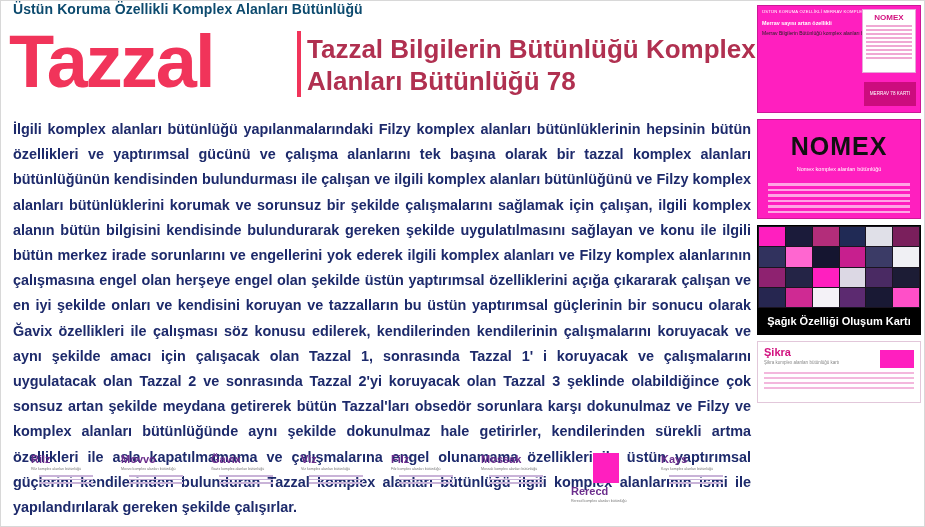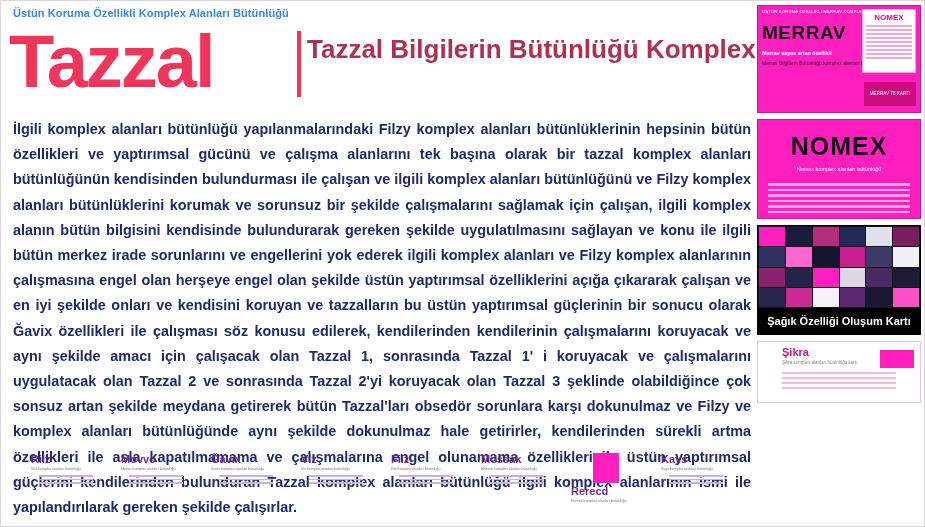--- a/index.html
+++ b/index.html
@@ -17,24 +17,24 @@
     background: #ffffff;
     overflow: hidden;
     border: 1px solid #d8d8d8;
     box-sizing: border-box;
   }
 
   
   .top-heading {
     position: absolute;
     left: 12px;
-    top: 6px;
-    font-size: 11px;
-    font-weight: bold;
-    color: #3b82f6;
+    top: 0;
+    font-size: 14px;
+    font-weight: bold;
+    color: #0c4a6e;
     letter-spacing: 0.1px;
     white-space: nowrap;
   }
 
   
   .brand {
     position: absolute;
     left: 8px;
     top: 24px;
     font-size: 74px;
@@ -228,21 +228,21 @@
     line-height: 26px;
     white-space: nowrap;
     overflow: hidden;
   }
 
   
   .card-sikra {
     height: 62px;
     background: #ffffff;
     border: 1px solid #e2c7da;
-    padding: 4px 24px;
+    padding: 4px 6px;
   }
   .card-sikra .sikra-word {
     font-size: 11px;
     font-weight: bold;
     color: #d2117f;
   }
   .card-sikra .sikra-sub {
     font-size: 4.5px;
     color: #888;
     line-height: 6px;
@@ -314,29 +314,29 @@
 
 <div id="page">
 
   <div class="top-heading">Üstün Koruma Özellikli Komplex Alanları Bütünlüğü</div>
 
   <div class="brand">Tazzal</div>
   <div class="brand-rule"></div>
 
   <div class="title-lines">
     <div>Tazzal Bilgilerin Bütünlüğü Komplex</div>
+    <div>Alanları Bütünlüğü  78</div>
   </div>
 
   <div class="body-text">İlgili komplex alanları bütünlüğü yapılanmalarındaki Filzy komplex alanları bütünlüklerinin hepsinin bütün özellikleri ve yaptırımsal gücünü ve çalışma alanlarını tek başına olarak bir tazzal komplex alanları bütünlüğünün kendisinden bulundurması ile çalışan ve ilgili komplex alanları bütünlüğünü ve Filzy komplex alanları bütünlüklerini korumak ve sorunsuz bir şekilde çalışmalarını sağlamak için çalışan, ilgili komplex alanın bütün bilgisini kendisinde bulundurarak gereken şekilde uygulatılmasını sağlayan ve konu ile ilgili bütün merkez irade sorunlarını ve engellerini yok ederek ilgili komplex alanları ve Filzy komplex alanlarının çalışmasına engel olan herşeye engel olan şekilde üstün yaptırımsal özelliklerini açığa çıkararak çalışan ve en iyi şekilde onları ve kendisini koruyan ve tazzalların bu üstün yaptırımsal güçlerinin bir sonucu olarak Ğavix özellikleri ile çalışması söz konusu edilerek, kendilerinden kendilerinin çalışmalarını koruyacak ve aynı şekilde amacı için çalışacak olan Tazzal 1, sonrasında Tazzal 1' i koruyacak ve çalışmalarını uygulatacak olan Tazzal 2 ve sonrasında Tazzal 2'yi koruyacak olan Tazzal 3 şeklinde olabildiğince çok sonsuz artan şekilde meydana getirerek bütün Tazzal'ları obsedör sorunlara karşı dokunulmaz ve Filzy ve komplex alanları bütünlüğünde aynı şekilde dokunulmaz hale getirirler, kendilerinden sürekli artma özellikleri ile asla kapatılmamama ve çalışmalarına engel olunamama özellikleri ile üstün yaptırımsal güçlerini kendilerinden bulunduran Tazzal komplex alanları bütünlüğü ilgili komplex alanlarının ismi ile yapılandırılarak gereken şekilde çalışırlar.</div>
 
   <div class="right-col">
 
     <div class="card card-merrav">
       <div class="micro">ÜSTÜN KORUMA ÖZELLİKLİ MERRAV KOMPLEX ALANLARI BÜTÜNLÜĞÜ</div>
-      <div class="big-word">MERRAV</div>
       <div class="sub-a">Merrav sayısı artan özellikli</div>
       <div class="sub-b">Merrav Bilgilerin Bütünlüğü komplex alanları bütünlüğü</div>
       <div class="mini-box">
         <div class="mb-title">NOMEX</div>
         <div class="mb-lines">
           <i></i>
             <i></i>
             <i></i>
             <i></i>
             <i></i>

